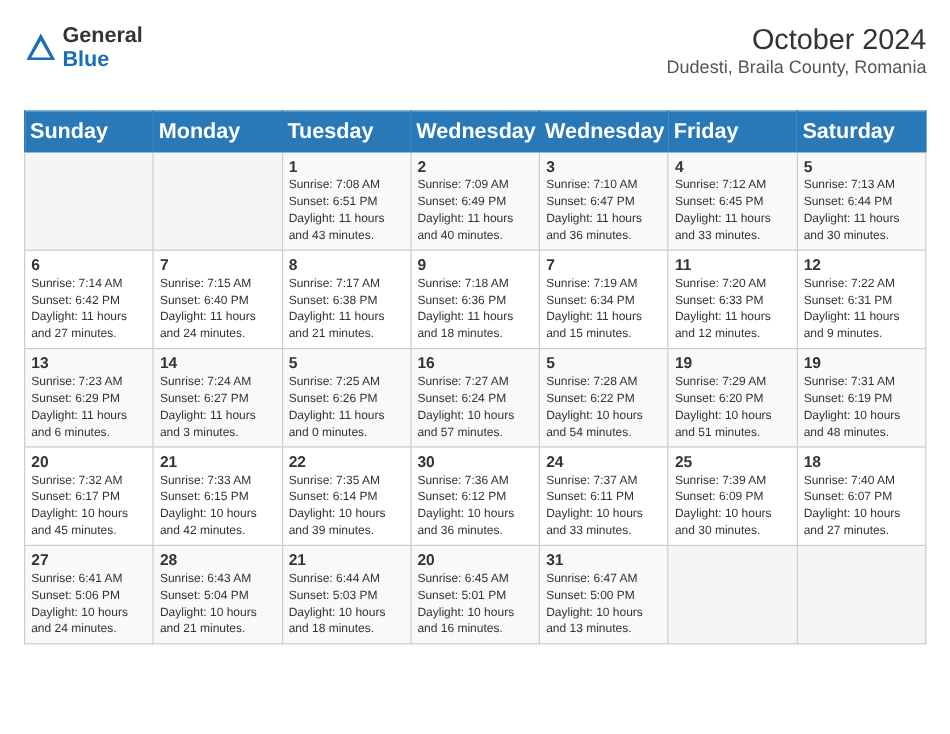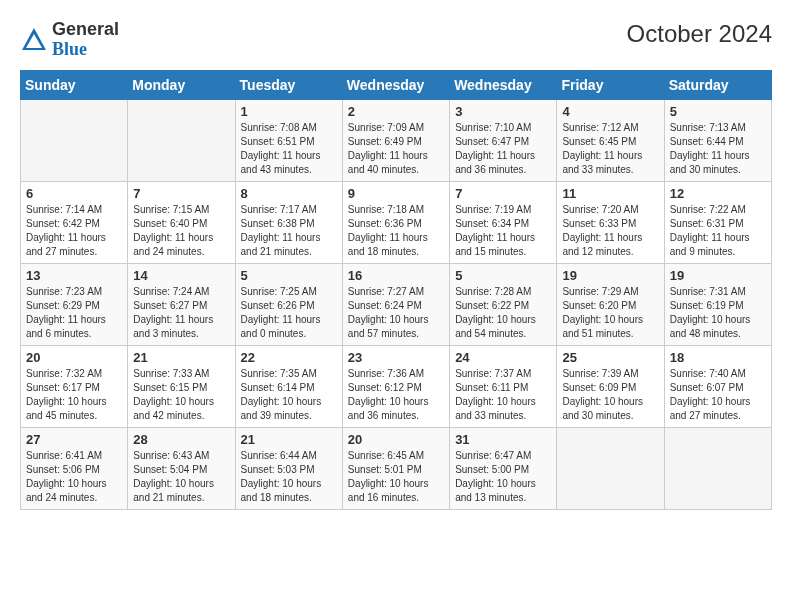--- a/index.html
+++ b/index.html
@@ -7,41 +7,40 @@
       font-family: Arial, sans-serif;
       background: #fff;
       width: 792px;
       min-height: 612px;
       padding: 20px;
     }
     .header {
       display: flex;
       justify-content: space-between;
       align-items: flex-start;
-      margin-bottom: 10px;
+      margin-bottom: 27px;
     }
     .logo {
       display: flex;
       align-items: center;
     }
     .logo-text {
       display: flex;
       flex-direction: column;
       line-height: 1.1;
     }
     .logo-general {
       font-size: 18px;
       font-weight: bold;
       color: #333;
     }
     .logo-blue {
       font-size: 18px;
       font-weight: bold;
       color: #1a6eb5;
-      font-family: Liberation Serif, serif;
     }
     .logo-icon {
       width: 28px;
       height: 28px;
       margin-right: 4px;
     }
     .title-block {
       text-align: right;
     }
     .month-title {
@@ -54,21 +53,21 @@
       color: #555;
     }
     table {
       width: 100%;
       border-collapse: collapse;
       table-layout: fixed;
     }
     thead tr th {
       background-color: #2979b8;
       color: #fff;
-      font-size: 14px;
+      font-size: 18px;
       font-weight: bold;
       padding: 6px 4px;
       text-align: left;
       border: 1px solid #2979b8;
     }
     tbody tr td {
       border: 1px solid #ccc;
       vertical-align: top;
       padding: 4px 5px;
       font-size: 10.5px;
@@ -103,20 +102,21 @@
       <polygon points="14,2 26,24 2,24" fill="#1a6eb5"></polygon>
       <polygon points="14,8 22,22 6,22" fill="#fff"></polygon>
     </svg>
     <div class="logo-text">
       <span class="logo-general">General</span>
       <span class="logo-blue">Blue</span>
     </div>
   </div>
   <div class="title-block">
     <div class="month-title">October 2024</div>
+    <div class="subtitle">Dudesti, Braila County, Romania</div>
   </div>
 </div>
 
 <table>
   <thead>
     <tr>
     <th>Sunday</th>
         <th>Monday</th>
         <th>Tuesday</th>
         <th>Wednesday</th>
@@ -217,21 +217,21 @@
         </td>
         <td>
           <span class="day-num">21</span>
           <div class="day-detail">Sunrise: 7:33 AM<br>Sunset: 6:15 PM<br>Daylight: 10 hours and 42 minutes.</div>
         </td>
         <td>
           <span class="day-num">22</span>
           <div class="day-detail">Sunrise: 7:35 AM<br>Sunset: 6:14 PM<br>Daylight: 10 hours and 39 minutes.</div>
         </td>
         <td>
-          <span class="day-num">23</span>
+          <span class="day-num">30</span>
           <div class="day-detail">Sunrise: 7:36 AM<br>Sunset: 6:12 PM<br>Daylight: 10 hours and 36 minutes.</div>
         </td>
         <td>
           <span class="day-num">24</span>
           <div class="day-detail">Sunrise: 7:37 AM<br>Sunset: 6:11 PM<br>Daylight: 10 hours and 33 minutes.</div>
         </td>
         <td>
           <span class="day-num">25</span>
           <div class="day-detail">Sunrise: 7:39 AM<br>Sunset: 6:09 PM<br>Daylight: 10 hours and 30 minutes.</div>
         </td>

